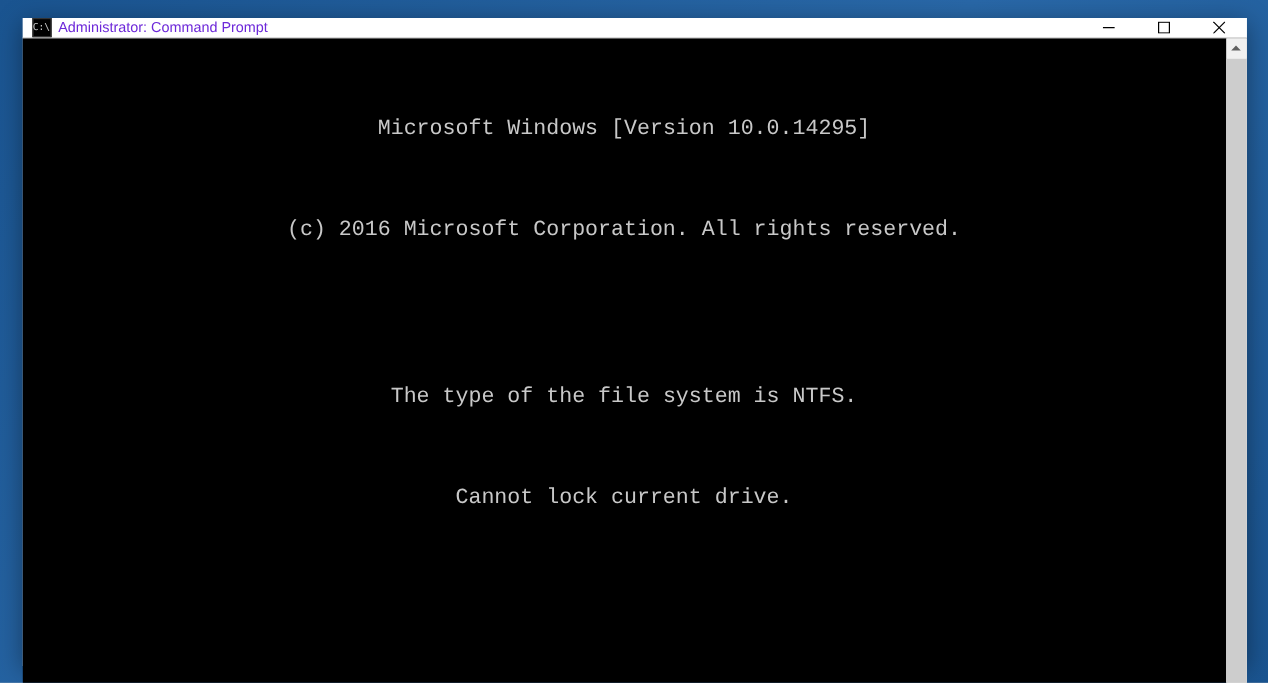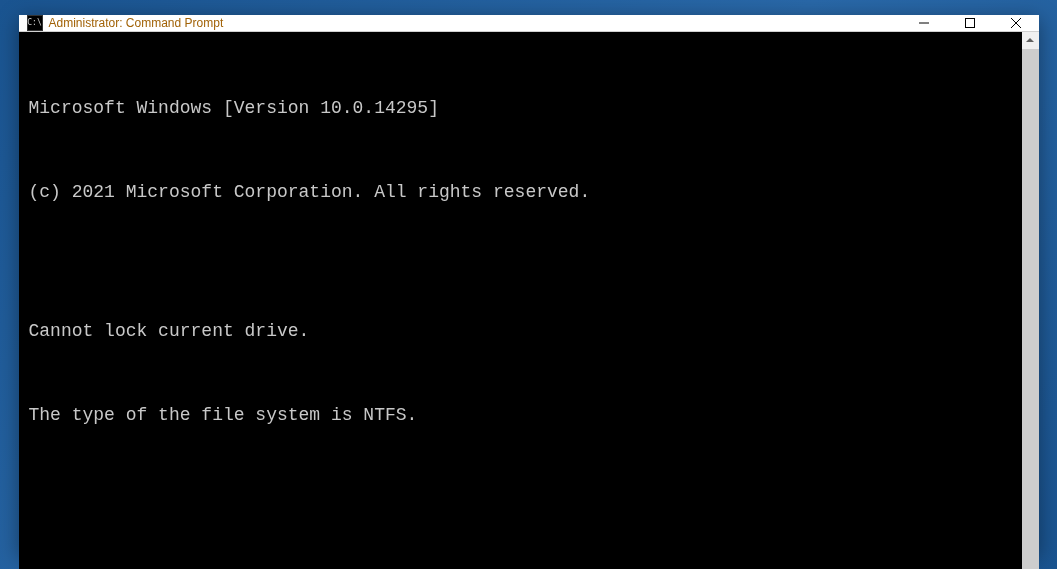--- a/index.html
+++ b/index.html
@@ -47,21 +47,21 @@
       display: flex;
       align-items: center;
       justify-content: center;
       font-size: 8px;
       color: #ccc;
       font-family: monospace;
     }
     
     .titlebar-text {
       font-size: 12px;
-      color: #a16207;
+      color: #6d28d9;
       flex: 1;
     }
     
     .window-controls {
       display: flex;
       height: 100%;
     }
     
     .window-control {
       width: 46px;
@@ -90,20 +90,21 @@
       font-family: "Consolas", "Courier New", monospace;
       font-size: 18px;
       line-height: 1.55;
       color: #c8c8c8;
       white-space: pre-wrap;
       overflow: hidden;
     }
     
     .terminal-line {
       display: block;
+      text-align: center;
     }
     
     .scrollbar {
       width: 17px;
       background: #f0f0f0;
       display: flex;
       flex-direction: column;
     }
     
     .scroll-button {
@@ -165,24 +166,24 @@
             <line x1="0" y1="0" x2="10" y2="10" stroke="#000" stroke-width="1"></line>
             <line x1="10" y1="0" x2="0" y2="10" stroke="#000" stroke-width="1"></line>
           </svg>
       </div>
     </div>
   </div>
 
   <div class="terminal-area">
     <div class="terminal-content">
       <span class="terminal-line">Microsoft Windows [Version 10.0.14295]</span>
-      <span class="terminal-line">(c) 2021 Microsoft Corporation. All rights reserved.</span>
-      <span class="terminal-line"></span>
+      <span class="terminal-line">(c) 2016 Microsoft Corporation. All rights reserved.</span>
+      <span class="terminal-line"></span>
+      <span class="terminal-line">The type of the file system is NTFS.</span>
       <span class="terminal-line">Cannot lock current drive.</span>
-      <span class="terminal-line">The type of the file system is NTFS.</span>
       <span class="terminal-line"></span>
       
       
       
       <span class="terminal-line"></span>
       
       <span class="terminal-line"></span>
       
     </div>
 

